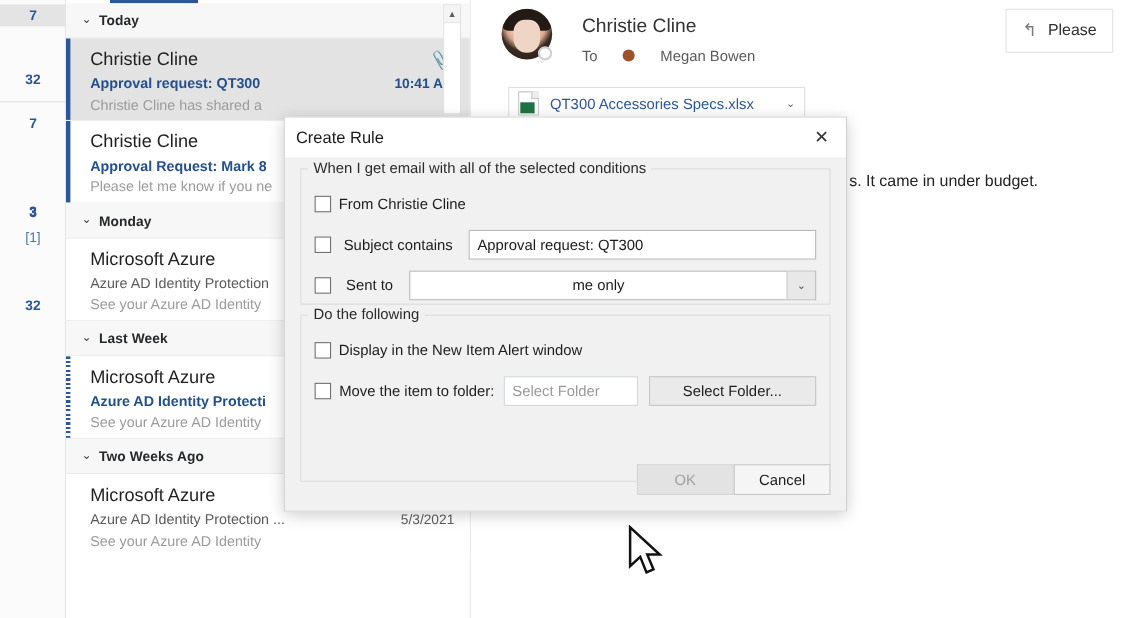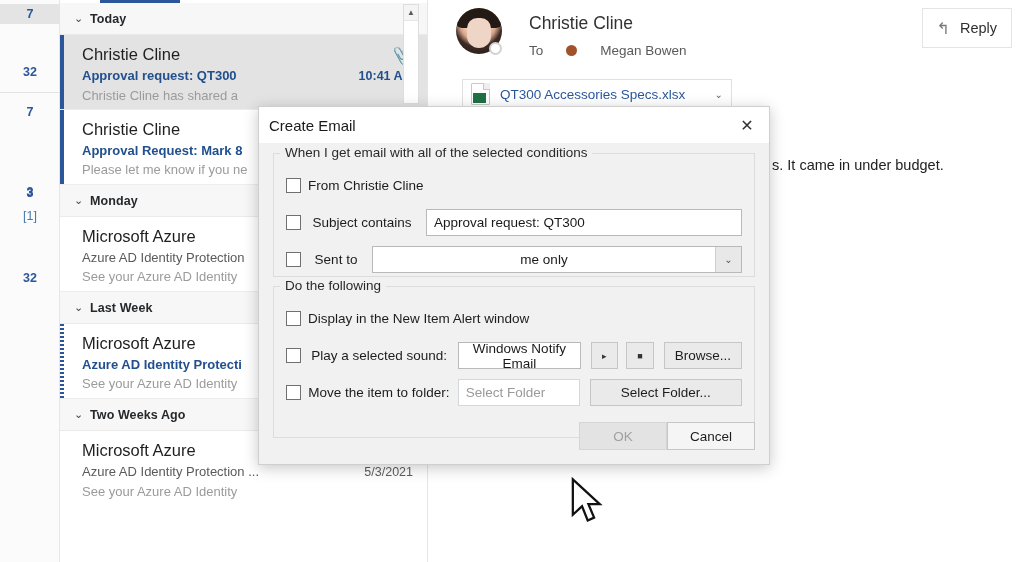--- a/index.html
+++ b/index.html
@@ -273,27 +273,27 @@
       <span class="aname">QT300 Accessories Specs.xlsx</span>
       <span class="achev">⌄</span>
     </div>
 
     <div class="body-text">
       <span style="margin-left:343px;">s. It came in under budget.</span>
     </div>
 
     <div class="reply-btn">
       <span class="ricon">↰</span>
-      <span>Reply</span>
+      <span>Please</span>
     </div>
   </div>
 
   <div class="dlg">
     <div class="dlg-title">
-      <span>Create Email</span>
+      <span>Create Rule</span>
     </div>
     <div class="dlg-close">✕</div>
 
     <div class="dlg-body">
 
       <div class="group" style="height:124px;">
         <div class="glegend">When I get email with all of the selected conditions</div>
 
         <div class="row">
           <span class="cb"></span>
@@ -317,28 +317,20 @@
       </div>
 
       <div class="group" style="height:152px;">
         <div class="glegend">Do the following</div>
 
         <div class="row">
           <span class="cb"></span>
           <span class="cblabel">Display in the New Item Alert window</span>
         </div>
 
-        <div class="row">
-          <span class="cb"></span>
-          <span class="cblabel" style="width:150px;">Play a selected sound:</span>
-          <span class="tbox" style="width:128px;margin-left:8px;">Windows Notify Email</span>
-          <span class="btn sm" style="margin-left:10px;">▸</span>
-          <span class="btn sm" style="margin-left:8px;">■</span>
-          <span class="btn" style="width:80px;margin-left:10px;">Browse...</span>
-        </div>
 
         <div class="row">
           <span class="cb"></span>
           <span class="cblabel" style="width:150px;">Move the item to folder:</span>
           <span class="tbox ph" style="width:128px;margin-left:8px;">Select Folder</span>
           <span class="btn" style="width:160px;margin-left:10px;">Select Folder...</span>
         </div>
       </div>
 
       <div class="footer">

